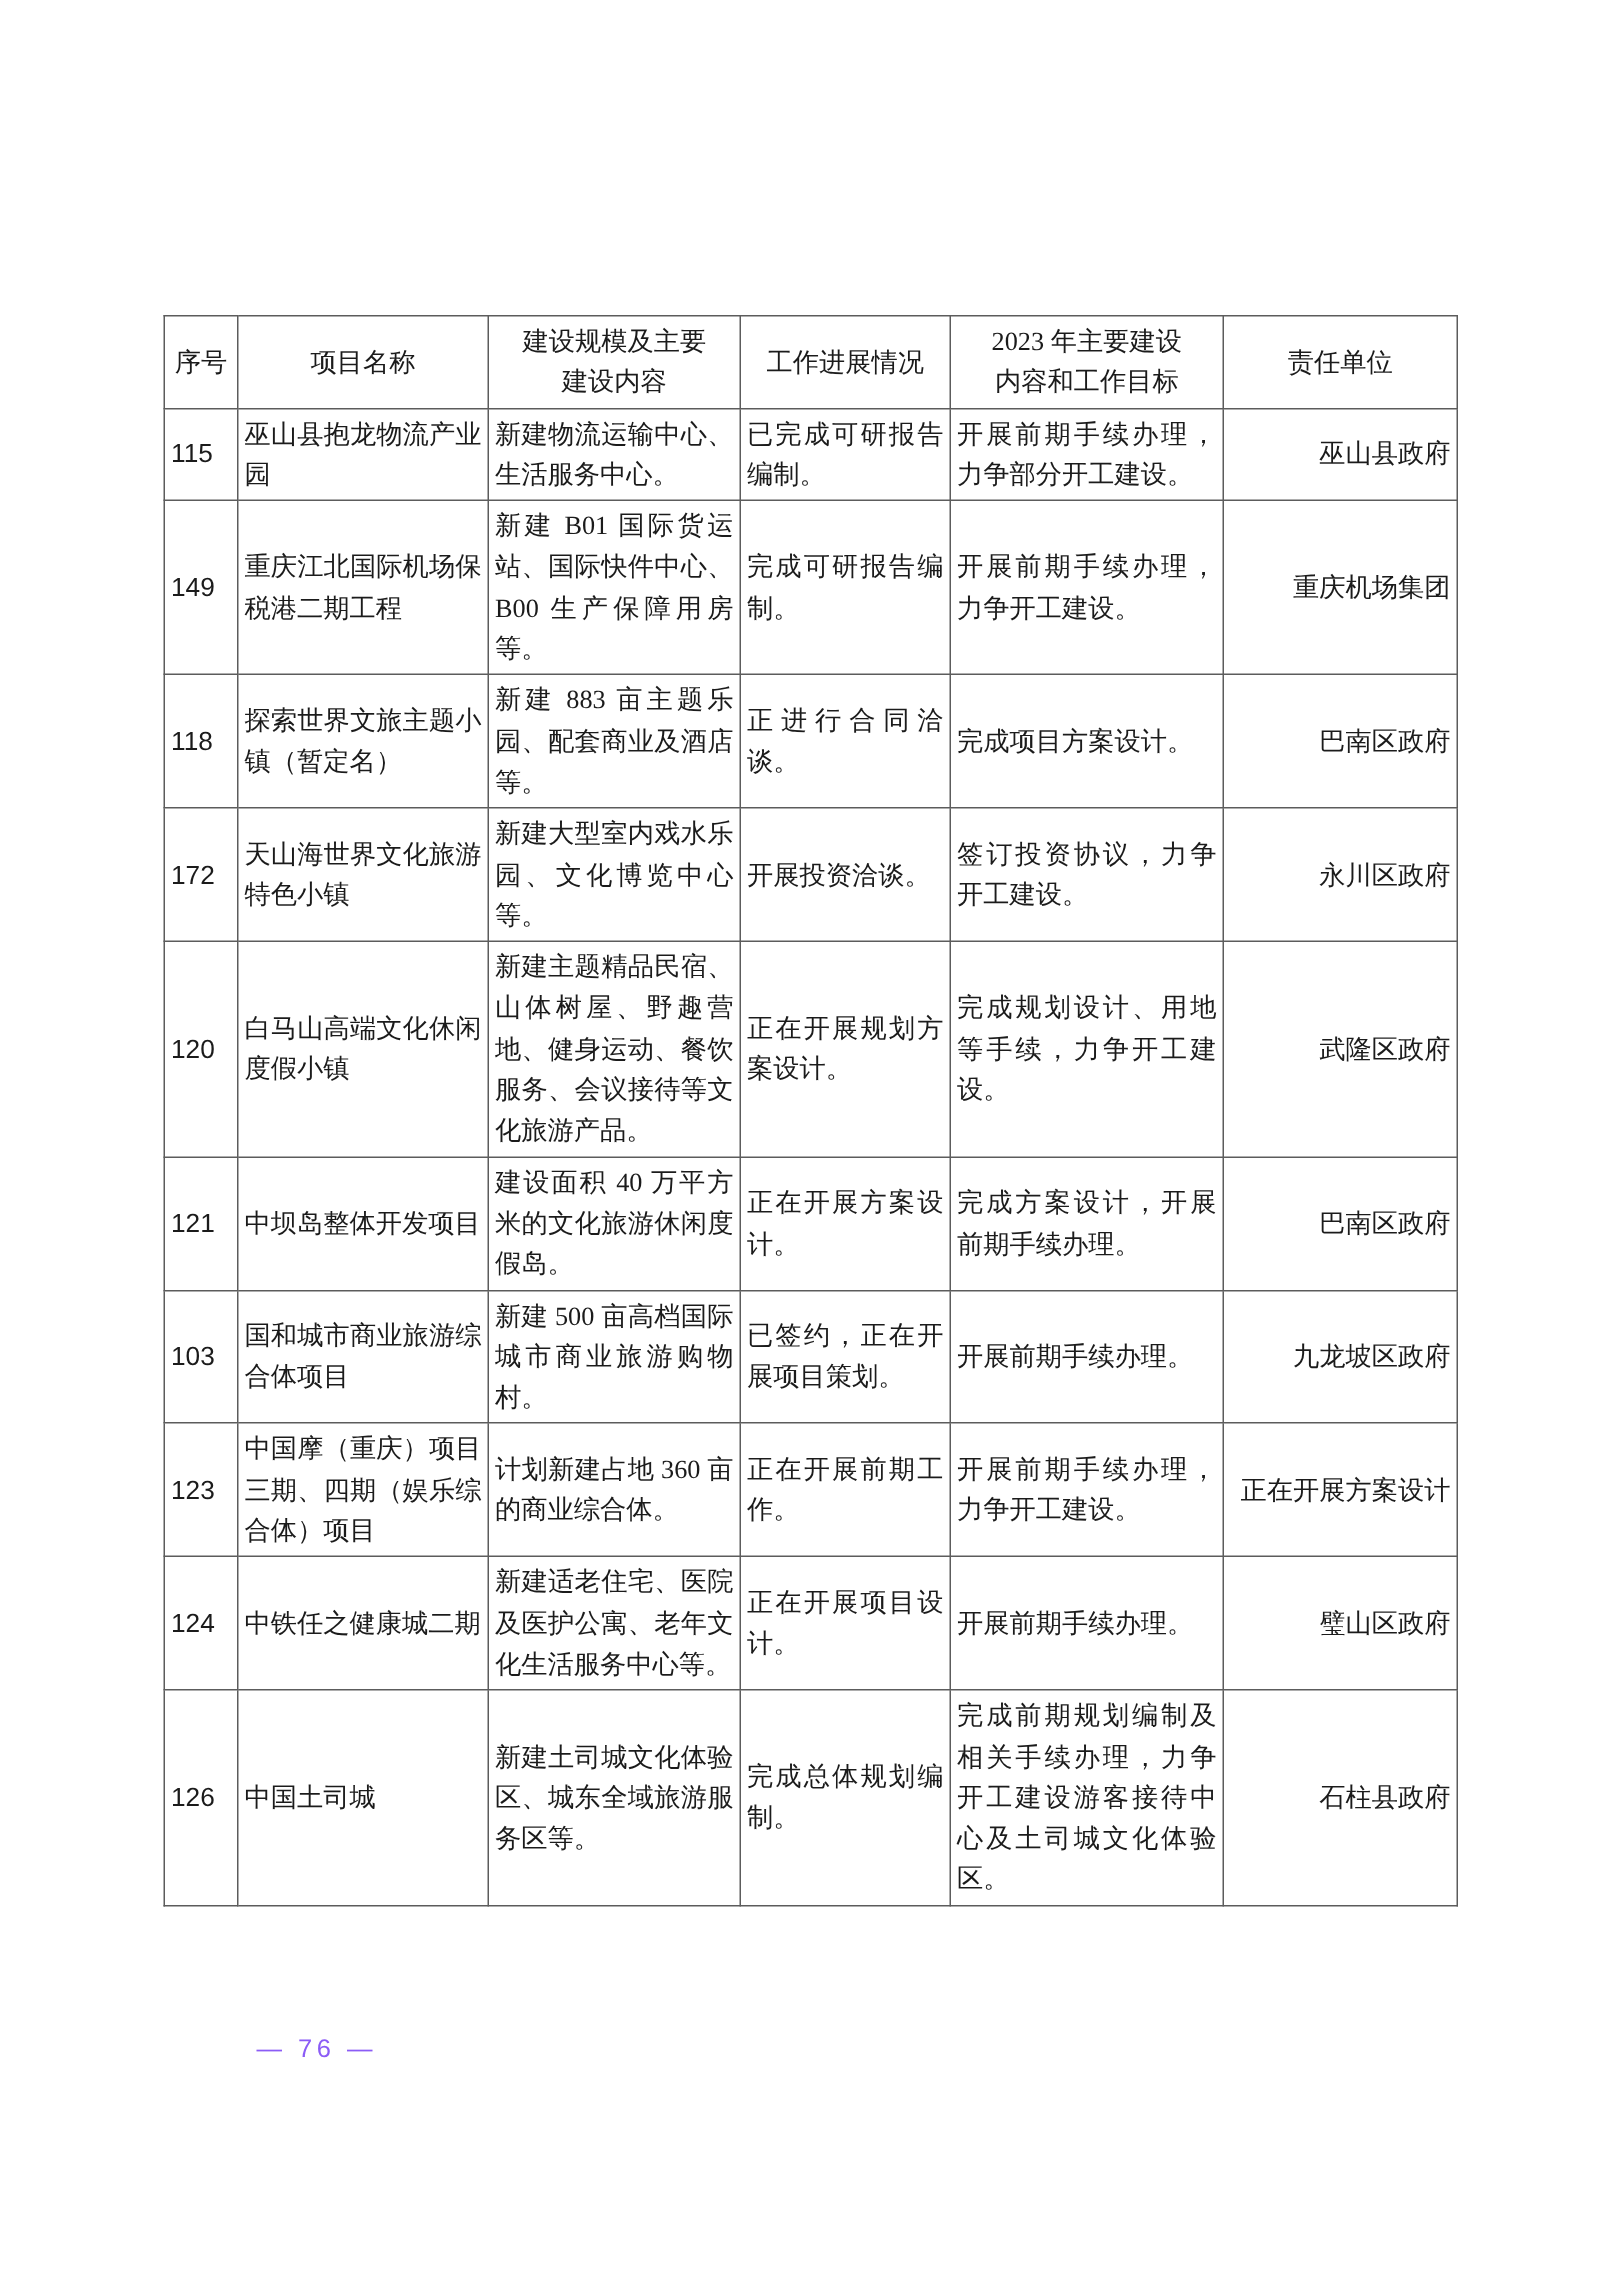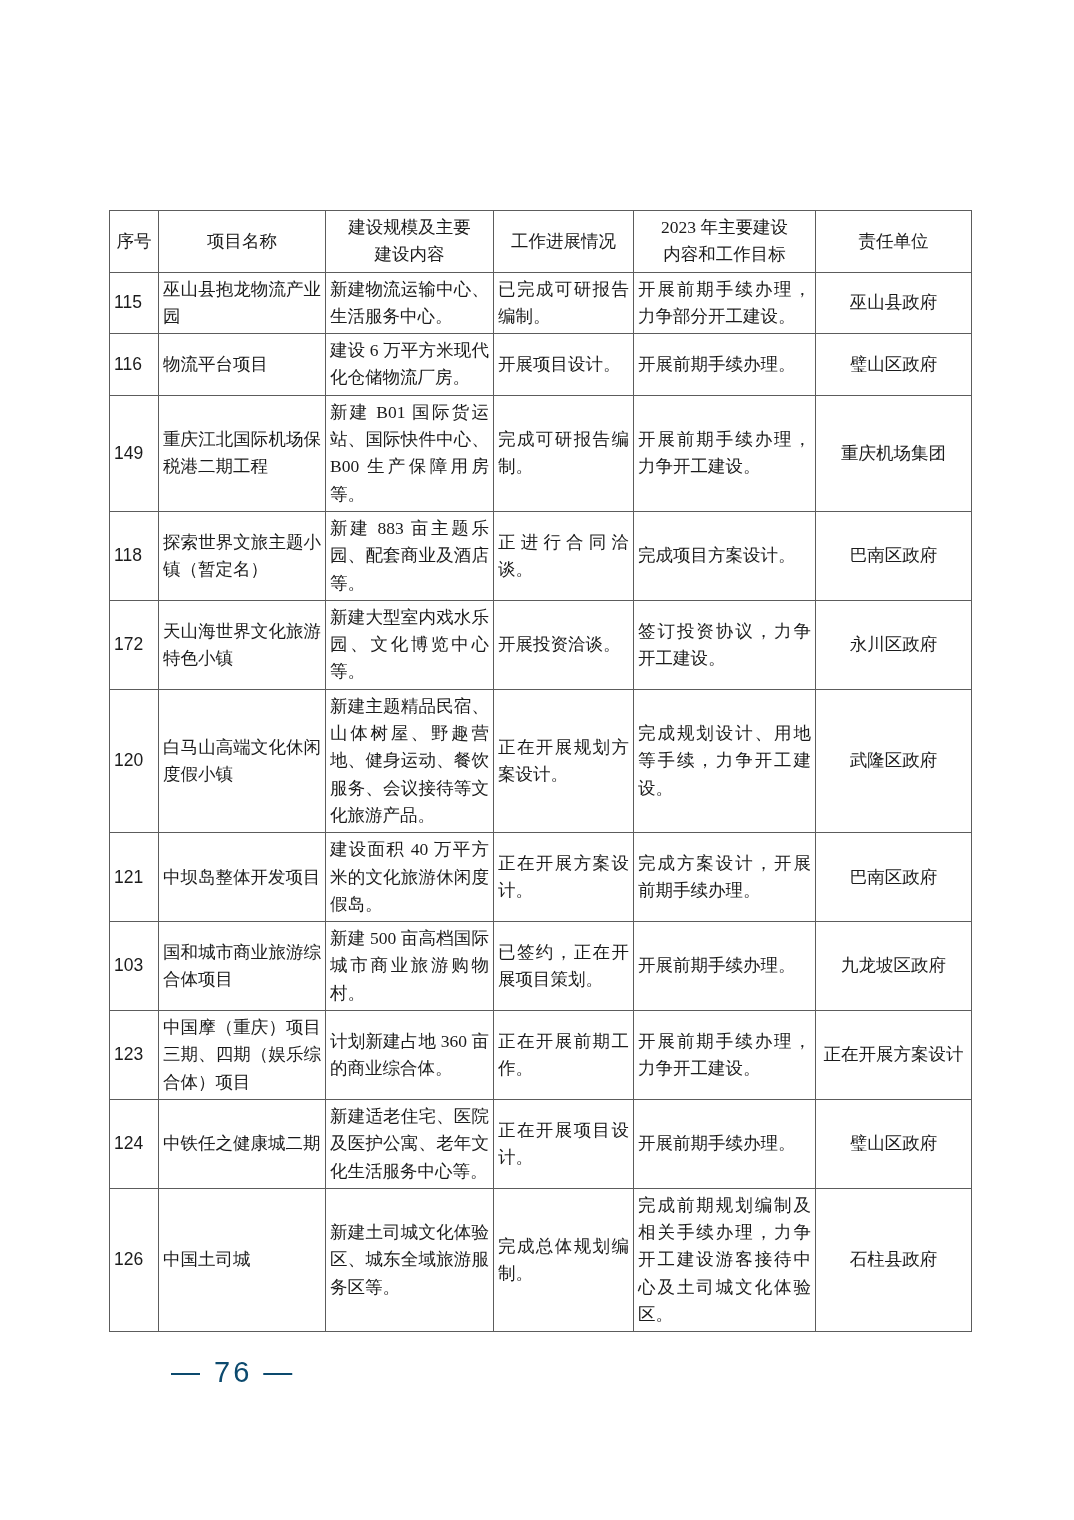--- a/index.html
+++ b/index.html
@@ -93,32 +93,32 @@
     padding-right: 3px;
   }
   td.goal {
     text-align: justify;
     text-align-last: left;
     text-justify: inter-character;
     padding-left: 4px;
     padding-right: 3px;
   }
   td.unit {
-    text-align: center;
+    text-align: right;
   }
 
   .page-number {
     position: absolute;
     left: 109px;
     top: 1330px;
     width: 300px;
     text-align: left;
     font-family: "Liberation Sans", "DejaVu Sans", sans-serif;
-    font-size: 29px;
-    color: #0c4a6e;
+    font-size: 17px;
+    color: #8b5cf6;
     letter-spacing: 3px;
     padding-left: 62px;
     box-sizing: border-box;
   }
 </style>
 </head>
 <body>
 
 <div class="page">
 
@@ -159,28 +159,20 @@
       <tbody id="tbody">
           <tr>
             <td class="idx">115</td>
             <td class="name">巫山县抱龙物流产业园</td>
             <td class="scope">新建物流运输中心、生活服务中心。</td>
             <td class="prog">已完成可研报告编制。</td>
             <td class="goal">开展前期手续办理，力争部分开工建设。</td>
             <td class="unit">巫山县政府</td>
           </tr>
           <tr>
-            <td class="idx">116</td>
-            <td class="name">物流平台项目</td>
-            <td class="scope">建设 6 万平方米现代化仓储物流厂房。</td>
-            <td class="prog">开展项目设计。</td>
-            <td class="goal">开展前期手续办理。</td>
-            <td class="unit">璧山区政府</td>
-          </tr>
-          <tr>
             <td class="idx">149</td>
             <td class="name">重庆江北国际机场保税港二期工程</td>
             <td class="scope">新建 B01 国际货运站、国际快件中心、B00 生产保障用房等。</td>
             <td class="prog">完成可研报告编制。</td>
             <td class="goal">开展前期手续办理，力争开工建设。</td>
             <td class="unit">重庆机场集团</td>
           </tr>
           <tr>
             <td class="idx">118</td>
             <td class="name">探索世界文旅主题小镇（暂定名）</td>

